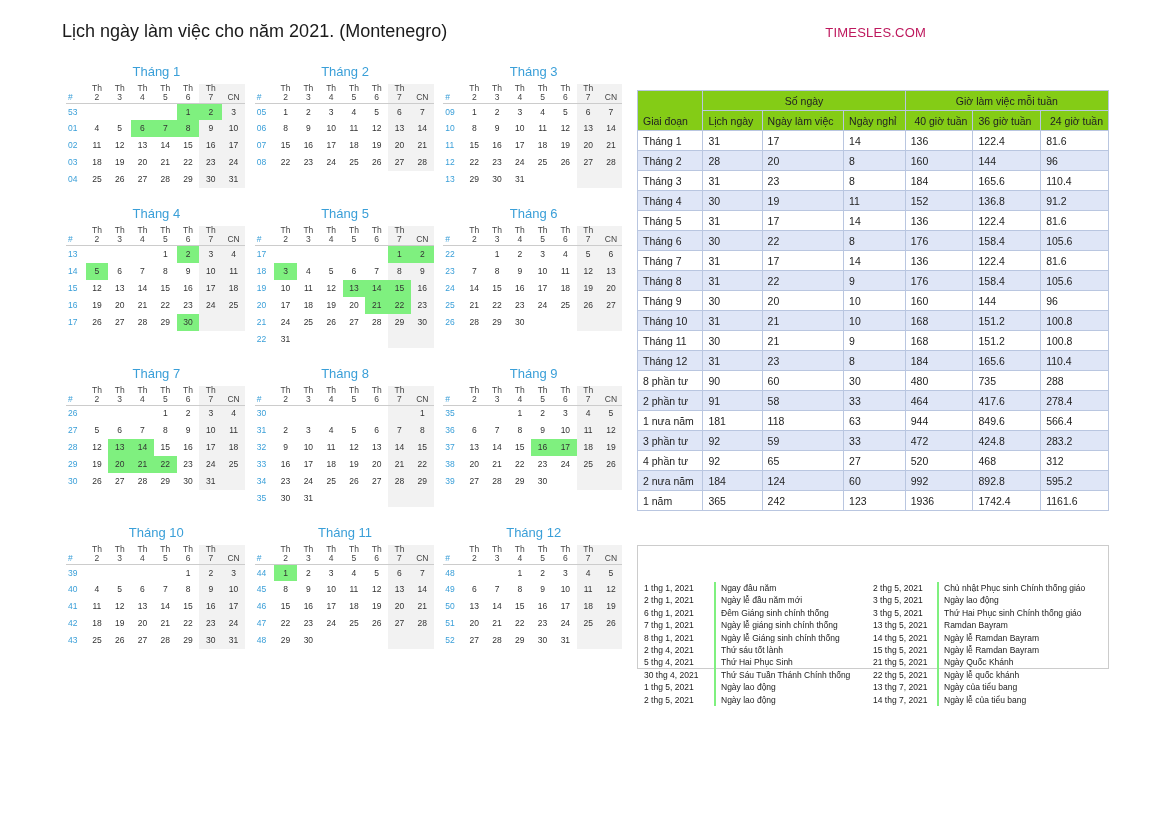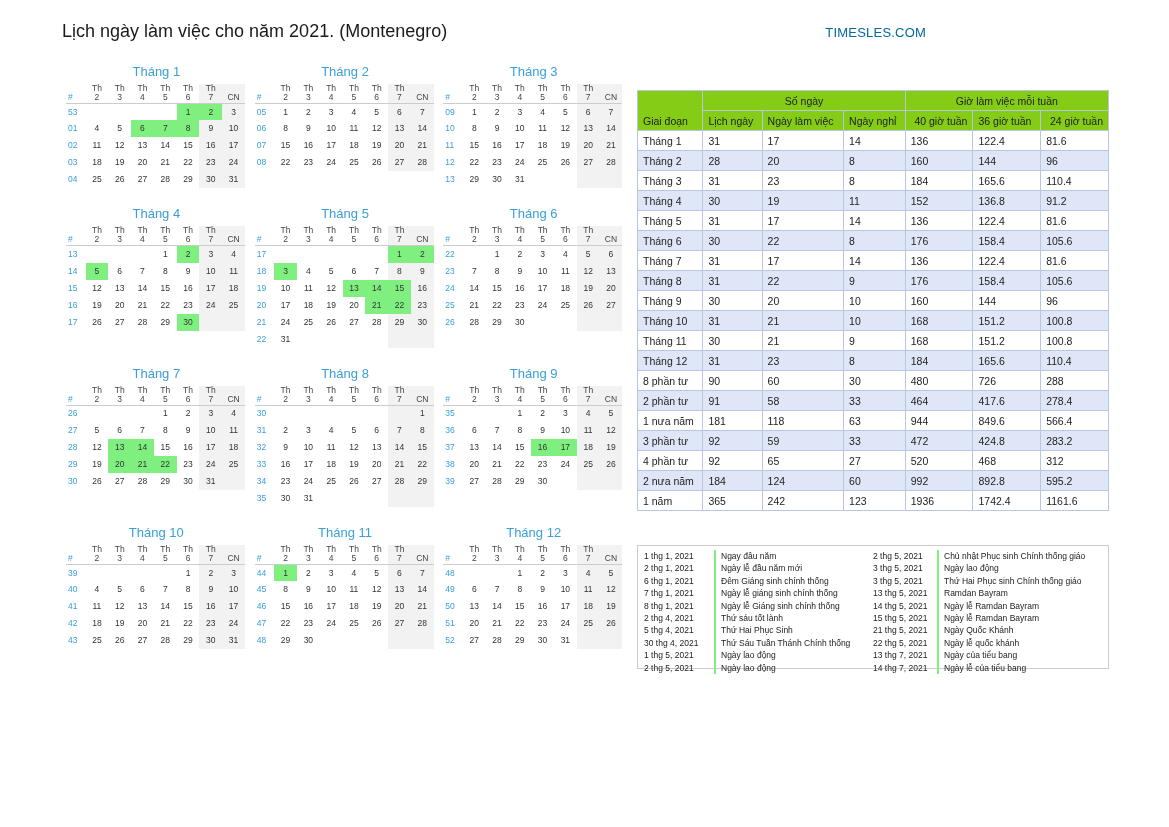--- a/index.html
+++ b/index.html
@@ -14,21 +14,21 @@
   }
   .page-header {
     position: absolute; left: 0; top: 0; width: 974px; height: 56px;
   }
   .page-title {
     position: absolute; left: 62px; top: 21px;
     font-size: 18px; color: #1a1a1a; white-space: nowrap;
   }
   .brand {
     position: absolute; right: 48px; top: 25px;
-    font-size: 13px; color: #0369a1; letter-spacing: .2px;
+    font-size: 13px; color: #be185d; letter-spacing: .2px;
   }
 
   
   .months {
     position: absolute; left: 62px; top: 60px;
     width: 566px;
   }
   .month-row { display: flex; }
   .month {
     width: 190px;
@@ -101,21 +101,21 @@
 
   
   .holidays {
     position: absolute; left: 637px; top: 545px;
     width: 472px; height: 124px;
     border: 1px solid #cccccc;
     background: #ffffff;
     padding: 4px 6px;
     font-size: 8.5px;
   }
-  .hol-cols { display: flex; }
+  .hol-cols { display: flex; margin-top: 32px; }
   .hol-col { width: 50%; }
   .hol-item {
     display: flex;
     line-height: 12.4px;
     height: 12.4px;
     white-space: nowrap;
   }
   .hol-date {
     width: 72px;
     color: #222;
@@ -1109,21 +1109,21 @@
           <td>184</td>
           <td>165.6</td>
           <td>110.4</td>
         </tr>
         <tr>
           <td>8 phần tư</td>
           <td>90</td>
           <td>60</td>
           <td>30</td>
           <td>480</td>
-          <td>726</td>
+          <td>735</td>
           <td>288</td>
         </tr>
         <tr class="alt">
           <td>2 phần tư</td>
           <td>91</td>
           <td>58</td>
           <td>33</td>
           <td>464</td>
           <td>417.6</td>
           <td>278.4</td>

